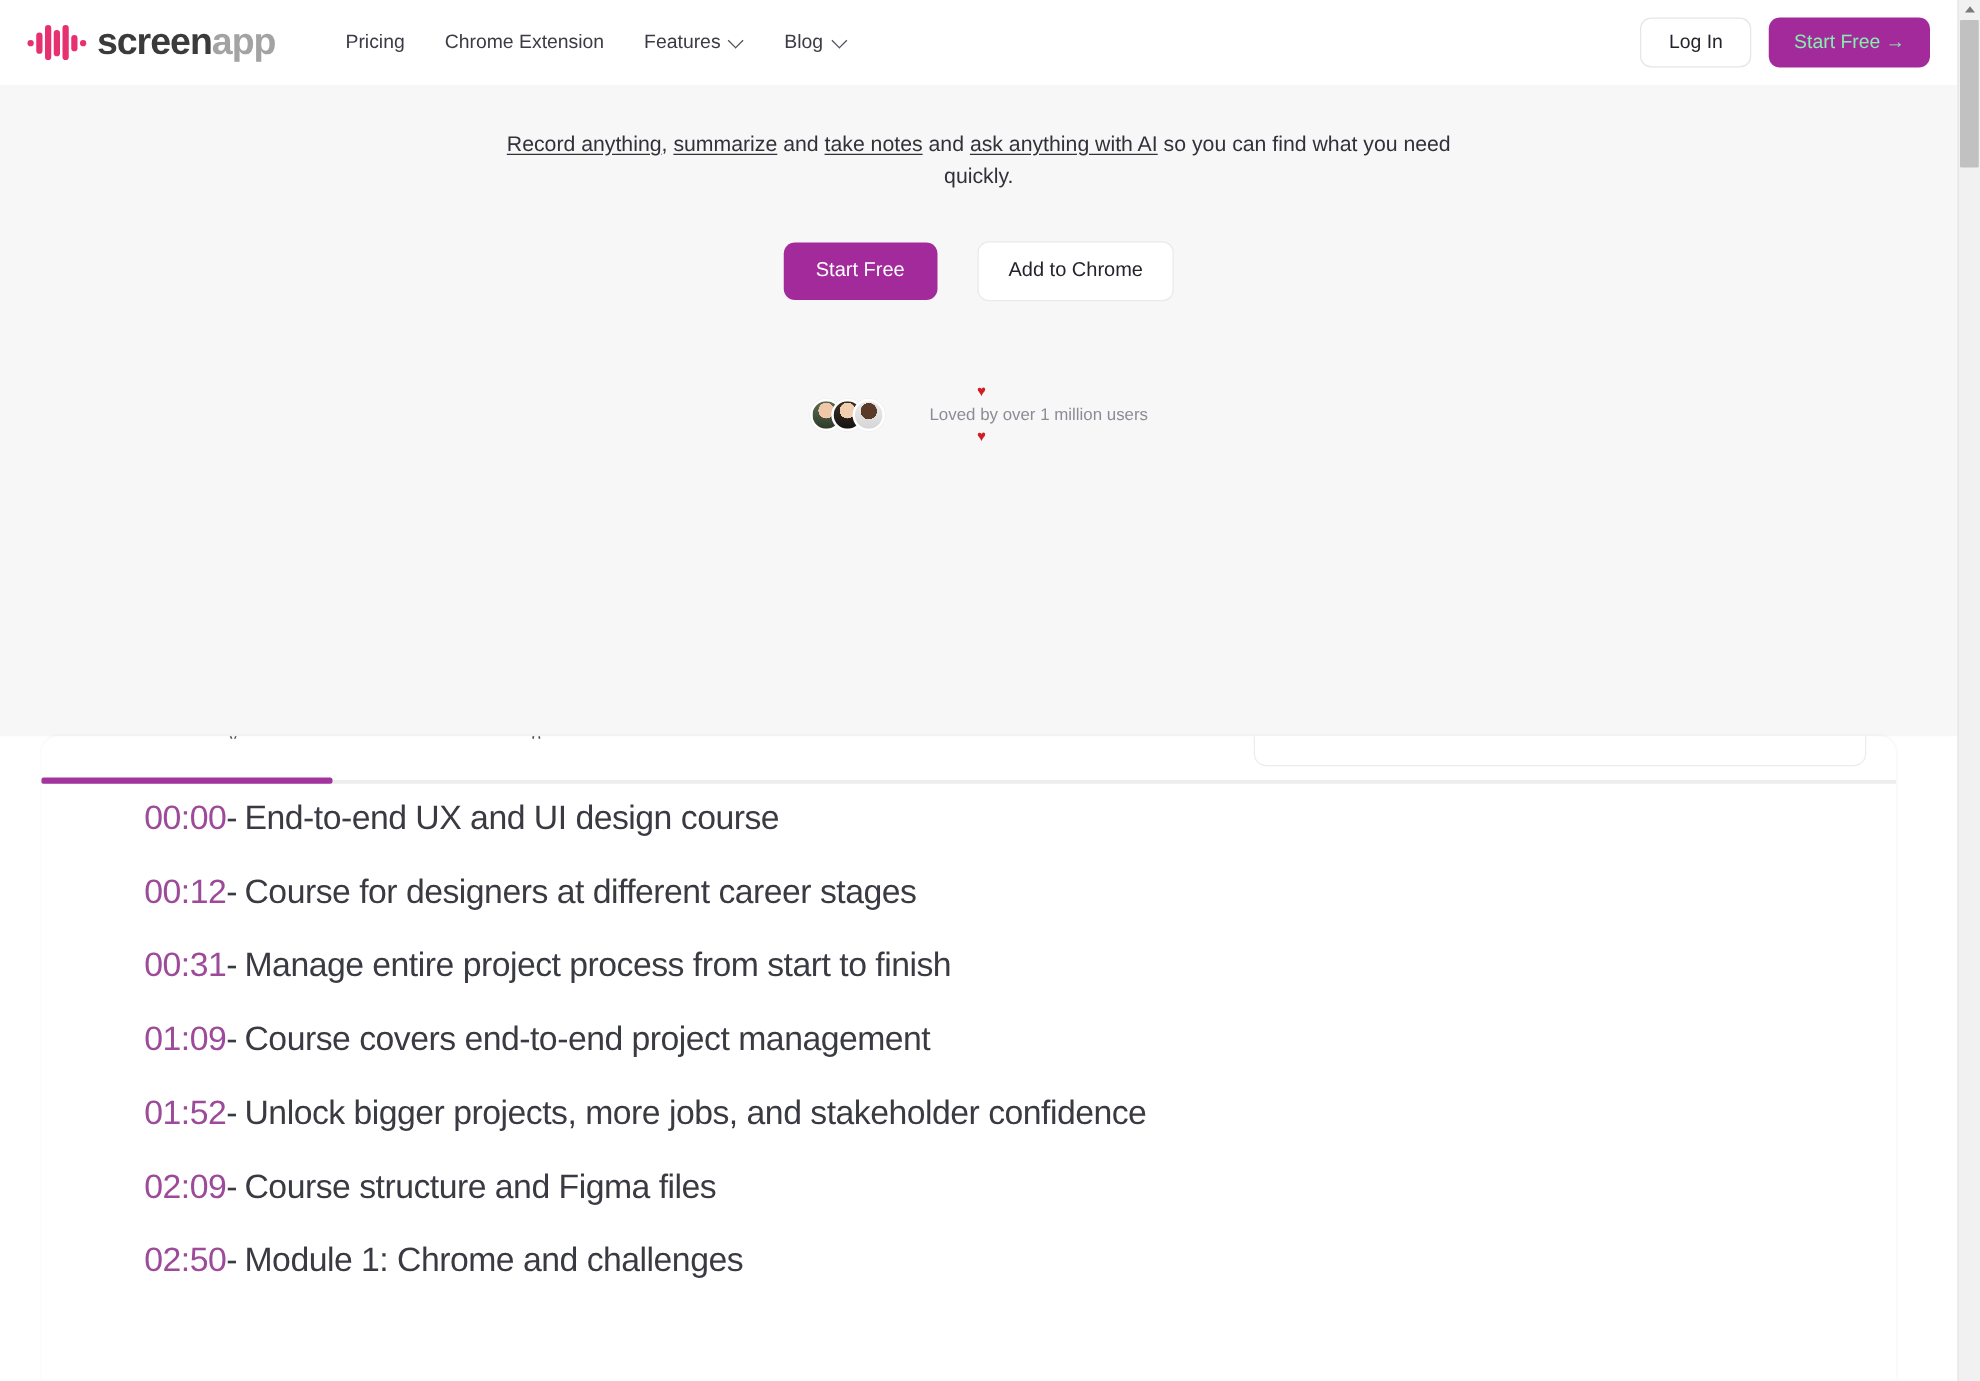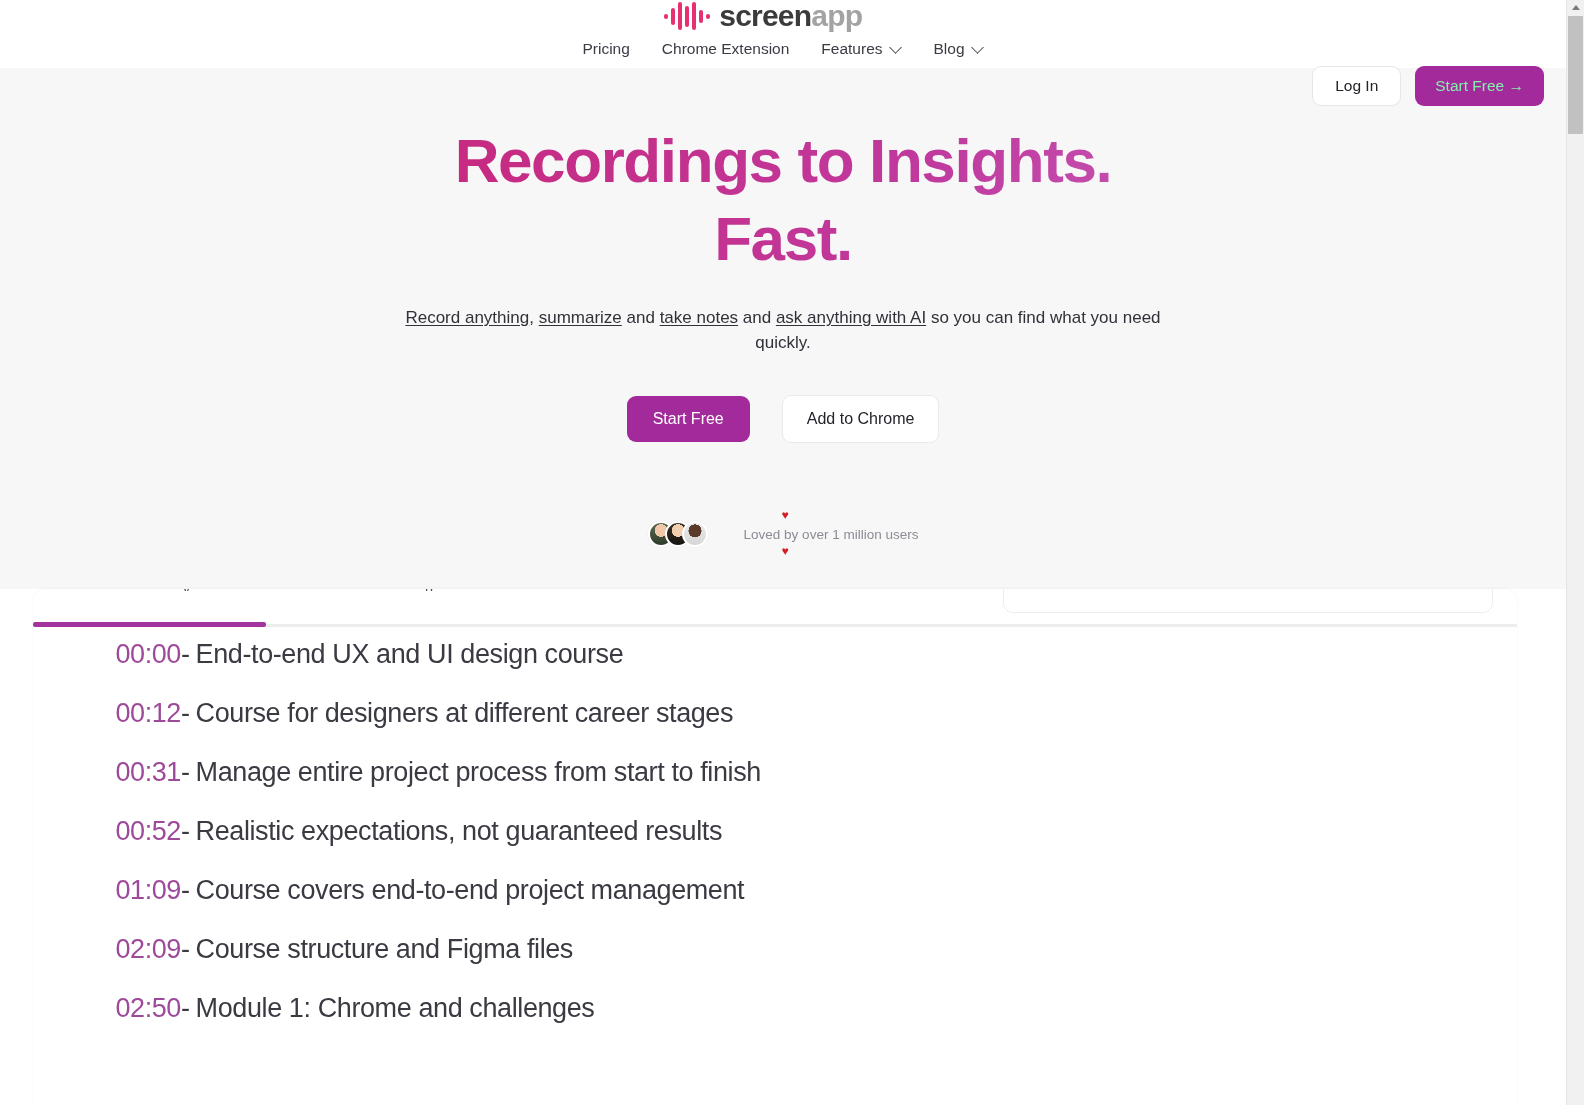--- a/index.html
+++ b/index.html
@@ -53,21 +53,20 @@
   .navbar {
     position: absolute;
     top: 0; left: 0;
     width: 1566px;
     height: 68px;
     background: #ffffff;
     display: flex;
     align-items: center;
     padding: 0 22px 0 22px;
     z-index: 40;
-    flex-direction: column;
   }
   .logo {
     display: flex;
     align-items: center;
     gap: 9px;
     margin-right: 40px;
     cursor: pointer;
   }
   .wave {
     display: flex;
@@ -368,24 +367,20 @@
       </div>
     </nav>
 
     <div class="nav-right">
       <button class="btn-login">Log In</button>
       <button class="btn-startfree-nav">Start Free →</button>
     </div>
   </div>
 
   <section class="hero">
-    <h1 class="hero-title">
-      <span>Recordings to Insights.</span>
-      <span class="line2">Fast.</span>
-    </h1>
 
     <p class="hero-sub"><a>Record anything</a><span>, </span><a>summarize</a><span> and </span><a>take notes</a><span> and </span><a>ask anything with AI</a><span> so you can find what you need quickly.</span></p>
 
     <div class="hero-ctas">
       <button class="btn-hero-primary">Start Free</button>
       <button class="btn-hero-secondary">Add to Chrome</button>
     </div>
 
     <div class="social-proof">
       <div class="avatars">
@@ -416,26 +411,26 @@
       </div>
       <div class="t-row">
         <span class="t-time">00:12</span>
         <span class="t-text"><span class="t-dash">-</span><span>Course for designers at different career stages</span></span>
       </div>
       <div class="t-row">
         <span class="t-time">00:31</span>
         <span class="t-text"><span class="t-dash">-</span><span>Manage entire project process from start to finish</span></span>
       </div>
       <div class="t-row">
-        <span class="t-time">00:52</span>
-        <span class="t-text"><span class="t-dash">-</span><span>Realistic expectations, not guaranteed results</span></span>
-      </div>
-      <div class="t-row">
         <span class="t-time">01:09</span>
         <span class="t-text"><span class="t-dash">-</span><span>Course covers end-to-end project management</span></span>
+      </div>
+      <div class="t-row">
+        <span class="t-time">01:52</span>
+        <span class="t-text"><span class="t-dash">-</span><span>Unlock bigger projects, more jobs, and stakeholder confidence</span></span>
       </div>
       <div class="t-row">
         <span class="t-time">02:09</span>
         <span class="t-text"><span class="t-dash">-</span><span>Course structure and Figma files</span></span>
       </div>
       <div class="t-row">
         <span class="t-time">02:50</span>
         <span class="t-text"><span class="t-dash">-</span><span>Module 1: Chrome and challenges</span></span>
       </div>
     </div>

